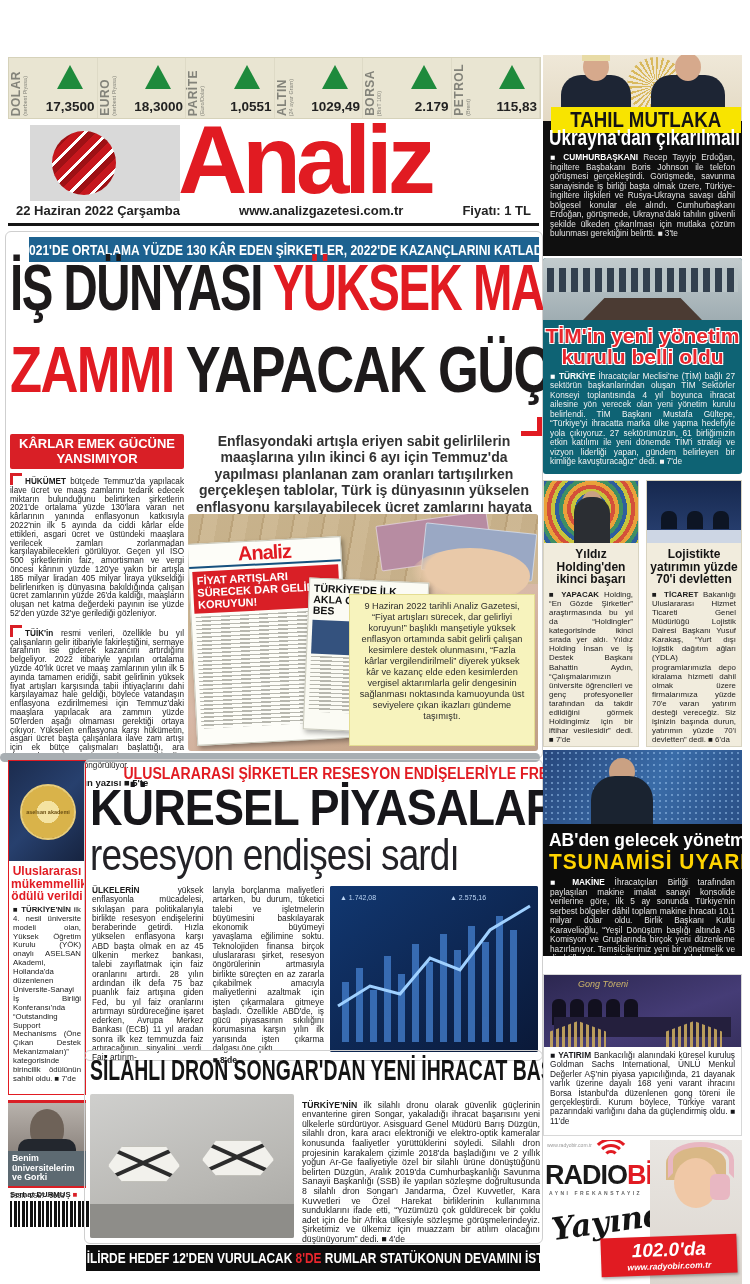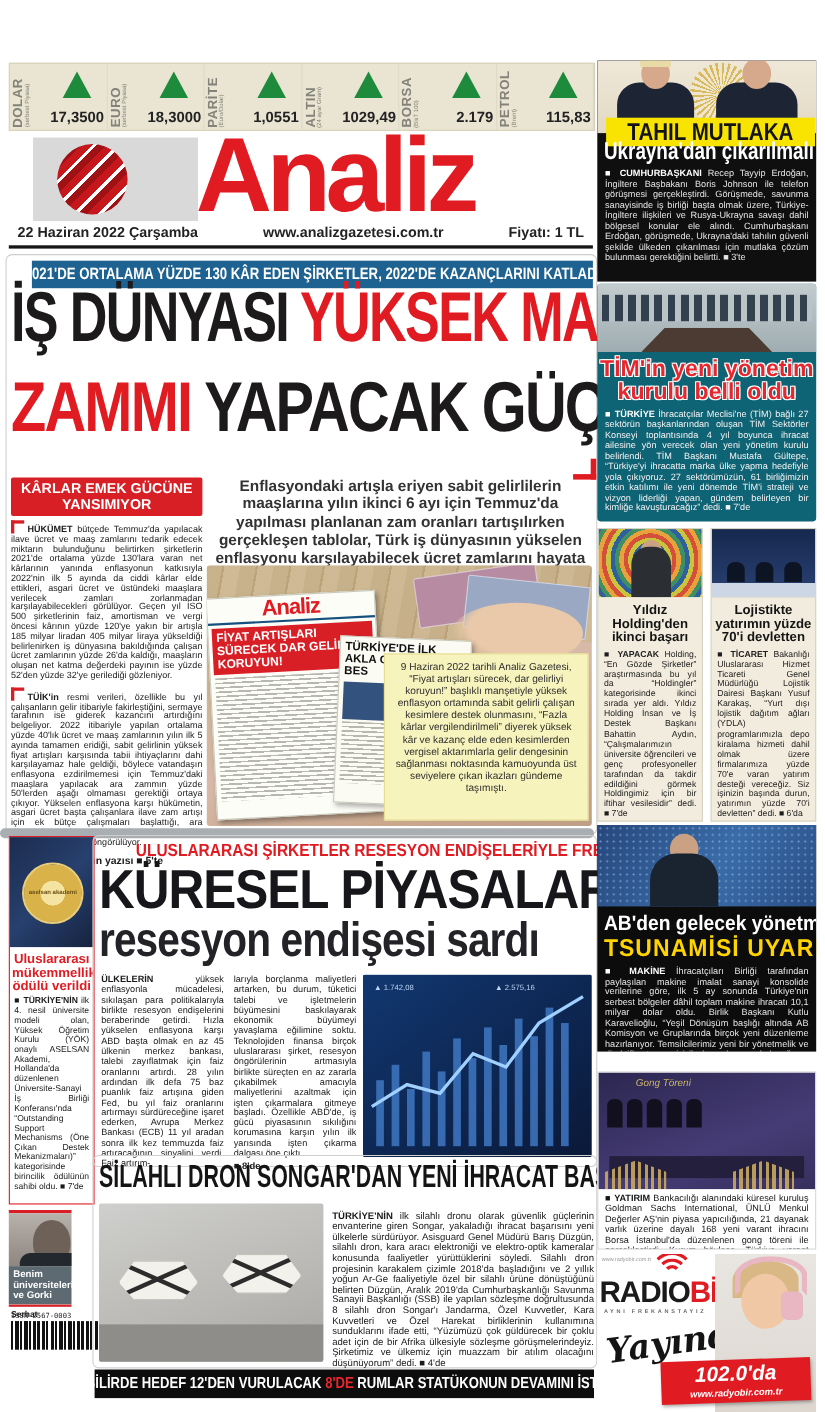--- a/index.html
+++ b/index.html
@@ -71,35 +71,35 @@
 
   
   .aselsan{left:8px;top:760px;width:78px;height:335px;border:1.5px solid #e11b22;background:#fff;box-sizing:border-box;overflow:hidden;}
   .medal-img{height:100px;background:linear-gradient(135deg,#1c2c4e 0%,#27406e 50%,#16233f 100%);position:relative;}
   .medal{position:absolute;left:11px;top:23px;width:52px;height:52px;border-radius:50%;
          background:radial-gradient(circle,#f4e3a1 0 30%,#d9b34a 31% 70%,#b88d2c 71% 100%);
          border:2px solid #e8cd7a;display:flex;align-items:center;justify-content:center;}
   .medal-text{font-size:5.5px;color:#6b4f12;font-weight:bold;text-align:center;line-height:1.2;}
   .aselsan-h{color:#e11b22;font-weight:800;font-size:12px;line-height:1.05;text-align:center;margin:4px 2px 3px;}
   .aselsan-b{font-size:7.8px;line-height:8.9px;margin:0 4px;}
-  .columnist{left:8px;top:1100px;width:57px;border-top:3px solid #d91f26;}
+  .columnist{left:8px;top:1100px;width:78px;border-top:3px solid #d91f26;}
   .col-photo{height:48px;background:linear-gradient(180deg,#b8b2ac 0%,#8e8680 100%);position:relative;overflow:hidden;}
   .col-head{position:absolute;left:22px;top:6px;width:34px;height:40px;border-radius:50% 50% 45% 45%;background:#6e6258;}
   .col-body{position:absolute;left:10px;top:36px;width:58px;height:20px;border-radius:10px 10px 0 0;background:#23272e;}
   .col-title{background:#5d6a72;color:#fff;font-weight:bold;font-size:8.8px;line-height:1.1;padding:3px 4px;}
   .col-name{border-top:2px solid #d91f26;background:#fff;font-size:7.8px;font-weight:bold;padding:2px 2px;}
   .col-name .pg{color:#d91f26;}
   .issn{left:10px;top:1192px;width:87px;font-family:"DejaVu Sans Mono",monospace;font-size:6.5px;color:#222;}
   .bars{margin-top:1px;height:26px;background:repeating-linear-gradient(90deg,#111 0 2px,#fff 2px 4px,#111 4px 7px,#fff 7px 8px);}
 
   
   .gframe{left:84px;top:759px;width:457px;height:300px;border:1px solid #cfcfcf;border-radius:6px;}
   .kicker2{left:90px;top:765px;width:450px;text-align:center;color:#e11b22;font-weight:800;font-size:16px;}
   .gh1{left:90px;top:783px;font-size:50px;font-weight:800;letter-spacing:-1px;color:#17161a;line-height:1;}
-  .gh2{left:90px;top:833px;font-size:44px;font-weight:700;letter-spacing:-1px;color:#232227;line-height:1;}
+  .gh2{left:90px;top:833px;font-size:44px;font-weight:400;letter-spacing:-1px;color:#232227;line-height:1;}
   .gcols{left:92px;top:886px;width:232px;display:flex;gap:9px;}
   .gcol{flex:1;font-size:8.3px;line-height:9.3px;}
   .gpage{font-weight:bold;font-size:8.6px;margin-top:3px;}
   .gimg{left:330px;top:886px;width:208px;height:166px;border-radius:2px;overflow:hidden;}
 
   
   .dframe{left:84px;top:1050px;width:457px;height:192px;border:1px solid #cfcfcf;border-radius:6px;}
   .dh{left:90px;top:1056px;font-size:29px;font-weight:800;color:#141414;line-height:1;}
   .dphoto{left:90px;top:1094px;width:204px;height:144px;background:linear-gradient(160deg,#cfcfcd 0%,#b9b8b4 60%,#a7a6a2 100%);
           overflow:hidden;border-radius:2px;position:absolute;}
@@ -147,21 +147,21 @@
   .mini-h{font-weight:800;font-size:12px;line-height:1.05;text-align:center;color:#141414;margin:5px 2px 4px;}
   .mini-b{font-size:7.9px;line-height:9.1px;padding:0 5px;color:#1d1d1d;}
   .ab{top:750px;height:206px;background:#0c0c0c;}
   .ab-photo{height:74px;background:linear-gradient(120deg,#27477c 0%,#3a6ca8 55%,#2a4f86 100%);position:relative;overflow:hidden;}
   .map-dots{position:absolute;inset:0;background:radial-gradient(circle,#9cc4ee 0.8px,transparent 1.2px);background-size:6px 6px;opacity:.5;}
   .ab-man{position:absolute;left:48px;top:26px;width:62px;height:48px;border-radius:24px 24px 0 0;background:#1a2330;}
   .ab-face{position:absolute;left:66px;top:8px;width:26px;height:28px;border-radius:50%;background:#caa183;}
   .ab-h1{color:#fff;font-weight:800;font-size:19px;line-height:1;margin:6px 0 2px 6px;}
   .ab-h2{color:#ffd400;font-weight:800;font-size:22px;line-height:1;margin:0 0 5px 6px;letter-spacing:1px;}
   .gong{top:974px;height:162px;background:#fff;border:1px solid #d8d8d8;}
-  .gong-photo{height:106px;background:linear-gradient(160deg,#2c2750 0%,#453c76 60%,#37305e 100%);position:relative;overflow:hidden;}
+  .gong-photo{height:72px;background:linear-gradient(160deg,#2c2750 0%,#453c76 60%,#37305e 100%);position:relative;overflow:hidden;}
   .gong-txt{position:absolute;left:34px;top:4px;color:#cdb56a;font-size:9px;font-style:italic;}
   .gong-p{position:absolute;top:24px;width:14px;height:26px;border-radius:6px 6px 0 0;background:#12101f;}
   .gong-podium{position:absolute;left:10px;right:10px;bottom:10px;height:20px;background:#241f3d;}
   .gong-bars{position:absolute;bottom:0;height:26px;width:56px;
              background:repeating-linear-gradient(90deg,#c9a95e 0 3px,transparent 3px 6px);
              clip-path:polygon(0 100%,0 40%,50% 0,100% 40%,100% 100%);opacity:.9;}
   .gong-h{position:absolute;right:4px;top:4px;width:118px;text-align:right;color:#ffe600;font-weight:800;
           font-size:16px;line-height:1.05;text-shadow:1px 1px 0 #1b3fa0,-1px 1px 0 #1b3fa0,1px -1px 0 #1b3fa0,-1px -1px 0 #1b3fa0;}
   .gong-b{color:#16161a;font-size:8.3px;line-height:9.4px;padding:4px 6px 0;font-weight:normal;}
   .radio{top:1140px;height:144px;background:#fff;position:relative;}

